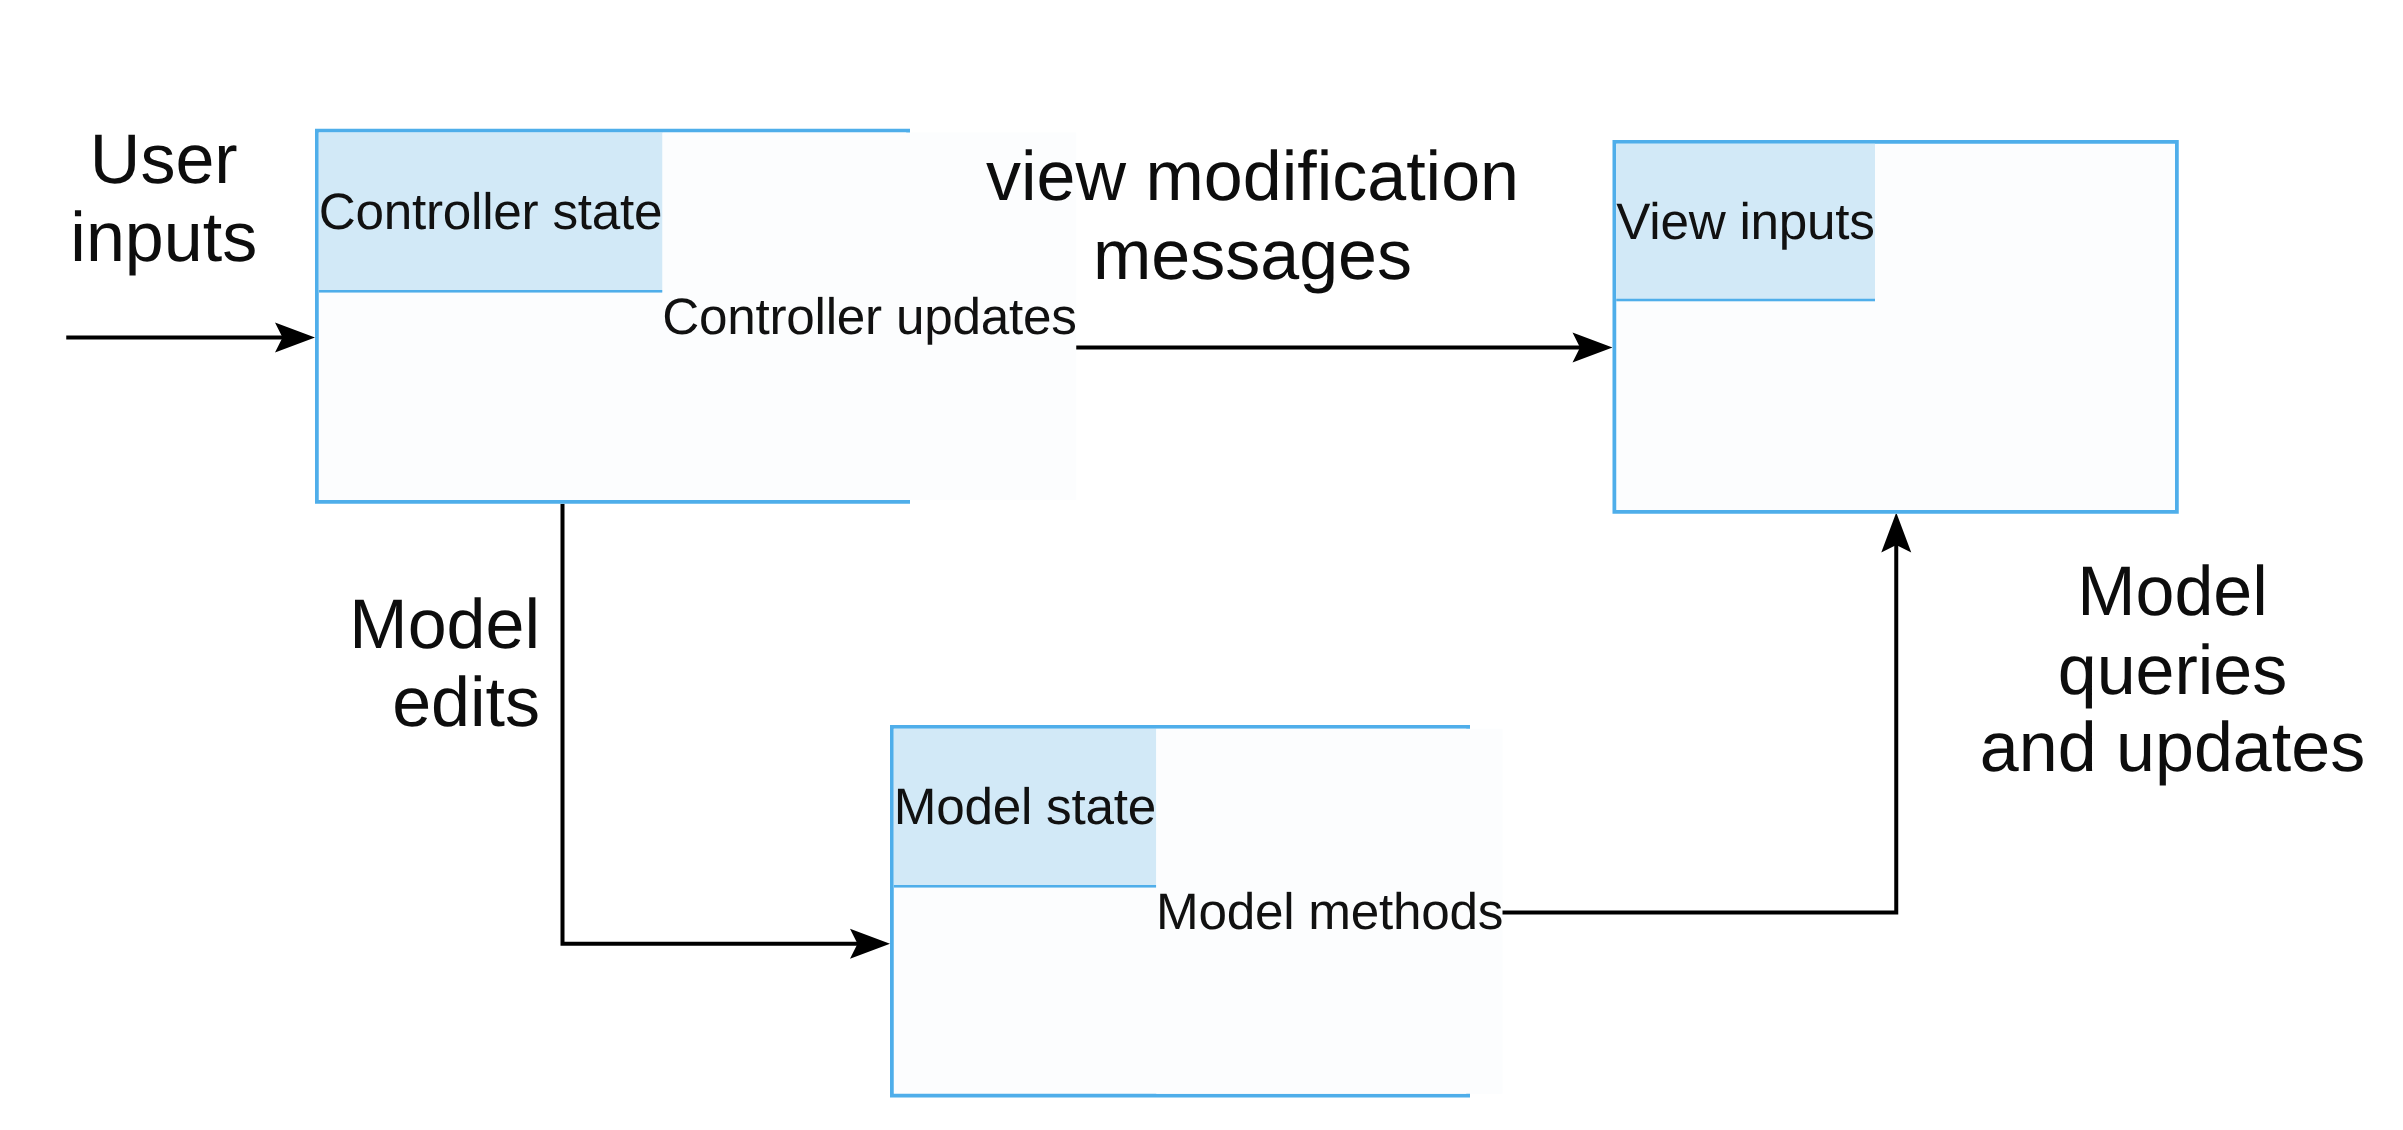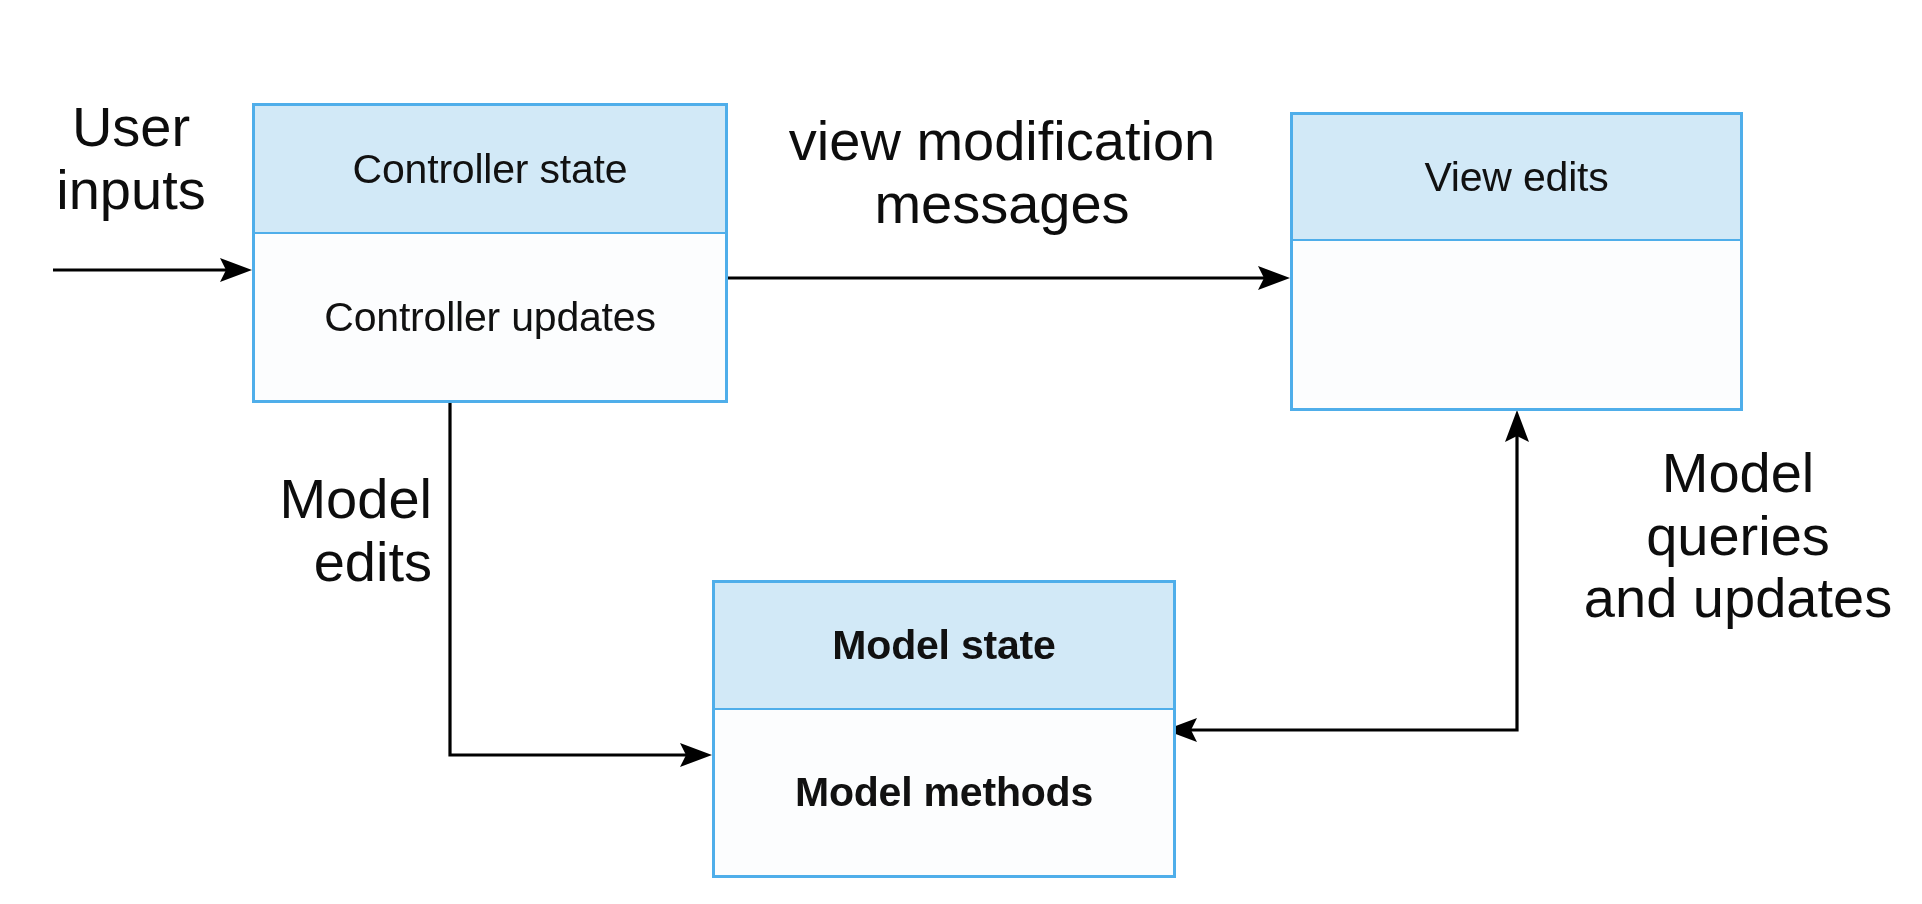--- a/index.html
+++ b/index.html
@@ -19,21 +19,20 @@
     background: #ffffff;
     overflow: hidden;
   }
   
   .node {
     position: absolute;
     box-sizing: border-box;
     border: 3px solid var(--stroke, #4FAEEA);
     background: #FCFDFE;
     display: flex;
-    flex-direction: column;
   }
   .node .state-band {
     box-sizing: border-box;
     background: #D2E9F7;
     border-bottom: 2px solid var(--stroke, #4FAEEA);
     display: flex;
     align-items: center;
     justify-content: center;
   }
   .node .methods-band {
@@ -68,21 +67,20 @@
     height: 299px;
   }
   #node-view .state-band { height: 126px; }
 
   
   #node-model {
     left: 712px;
     top: 580px;
     width: 464px;
     height: 298px;
-    font-weight: bold;
   }
   #node-model .state-band { height: 127px; }
 
   
   .edge-label {
     position: absolute;
     font-size: 56px;
     color: #111111;
     line-height: 1.12;
     white-space: pre-line;
@@ -163,21 +161,21 @@
     <div class="state-band">
       <span class="band-label">Controller state</span>
     </div>
     <div class="methods-band">
       <span class="band-label">Controller updates</span>
     </div>
   </div>
 
   <div class="node" id="node-view">
     <div class="state-band">
-      <span class="band-label">View edits</span>
+      <span class="band-label">View inputs</span>
     </div>
   </div>
 
   <div class="node" id="node-model">
     <div class="state-band">
       <span class="band-label">Model state</span>
     </div>
     <div class="methods-band">
       <span class="band-label">Model methods</span>
     </div>

